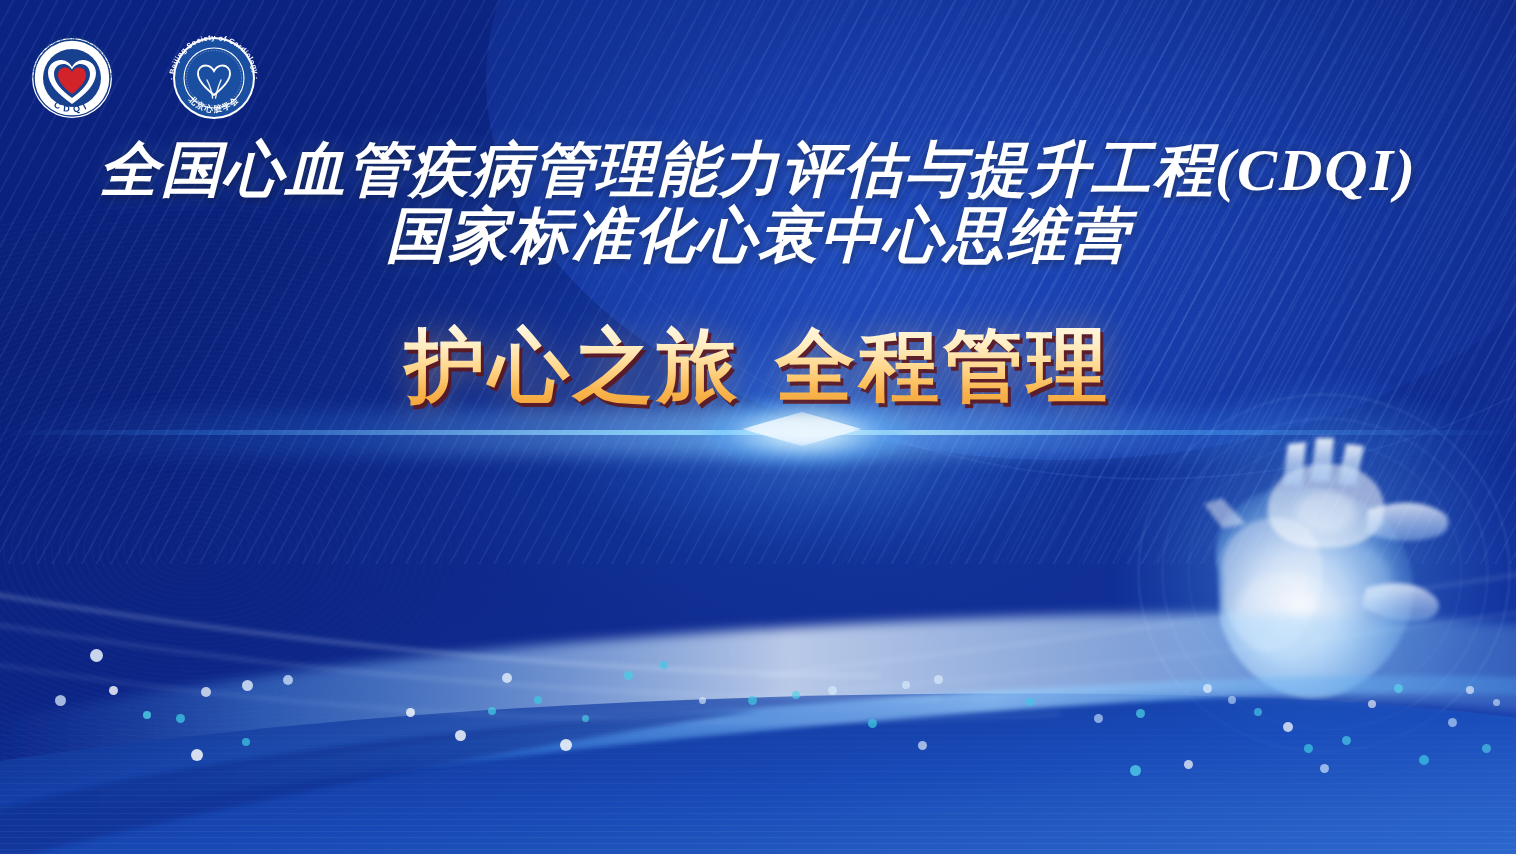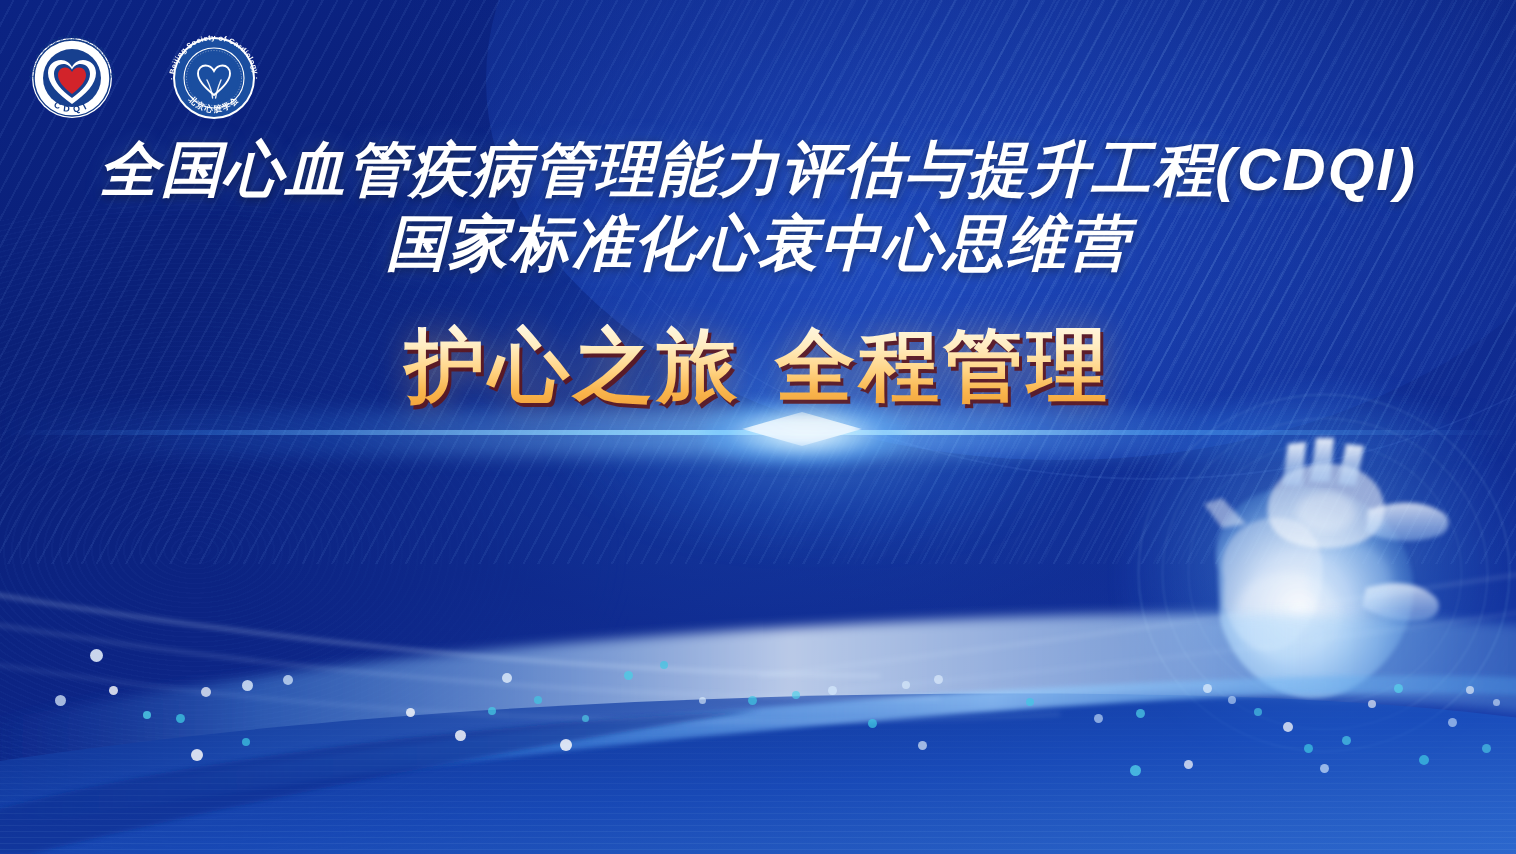--- a/index.html
+++ b/index.html
@@ -150,28 +150,28 @@
   .logos{ position:absolute; left:18px; top:24px; display:flex; gap:34px; align-items:flex-start; }
   .logo{ position:relative; width:108px; height:108px; }
   .logo svg{ display:block; width:108px; height:108px; }
 
   
   .titles{ position:absolute; left:0; top:0; width:100%; height:100%; pointer-events:none; }
 
   .brush-line{
     position:absolute; width:100%; text-align:center;
     color:#ffffff;
-    font-family:Liberation Sans, sans-serif;
+    font-family:Liberation Serif, serif;
     font-weight:700; font-style:italic;
     letter-spacing:2px;
     text-shadow:0 2px 10px rgba(0,0,0,.45), 0 0 22px rgba(120,180,255,.30);
     white-space:nowrap;
   }
   #brush1{ top:140px; font-size:60px; line-height:1.0; }
-  #brush2{ top:214px; font-size:60px; line-height:1.0; }
+  #brush2{ top:206px; font-size:60px; line-height:1.0; }
 
   .gold-line{
     position:absolute; top:324px; width:100%; text-align:center;
     font-family:"DejaVu Sans", sans-serif;
     font-weight:700; font-size:80px; line-height:1.05;
     letter-spacing:4px; white-space:nowrap;
     background:linear-gradient(to bottom,
       #fff7e2 0%,
       #ffedc2 26%,
       #ffd383 56%,

